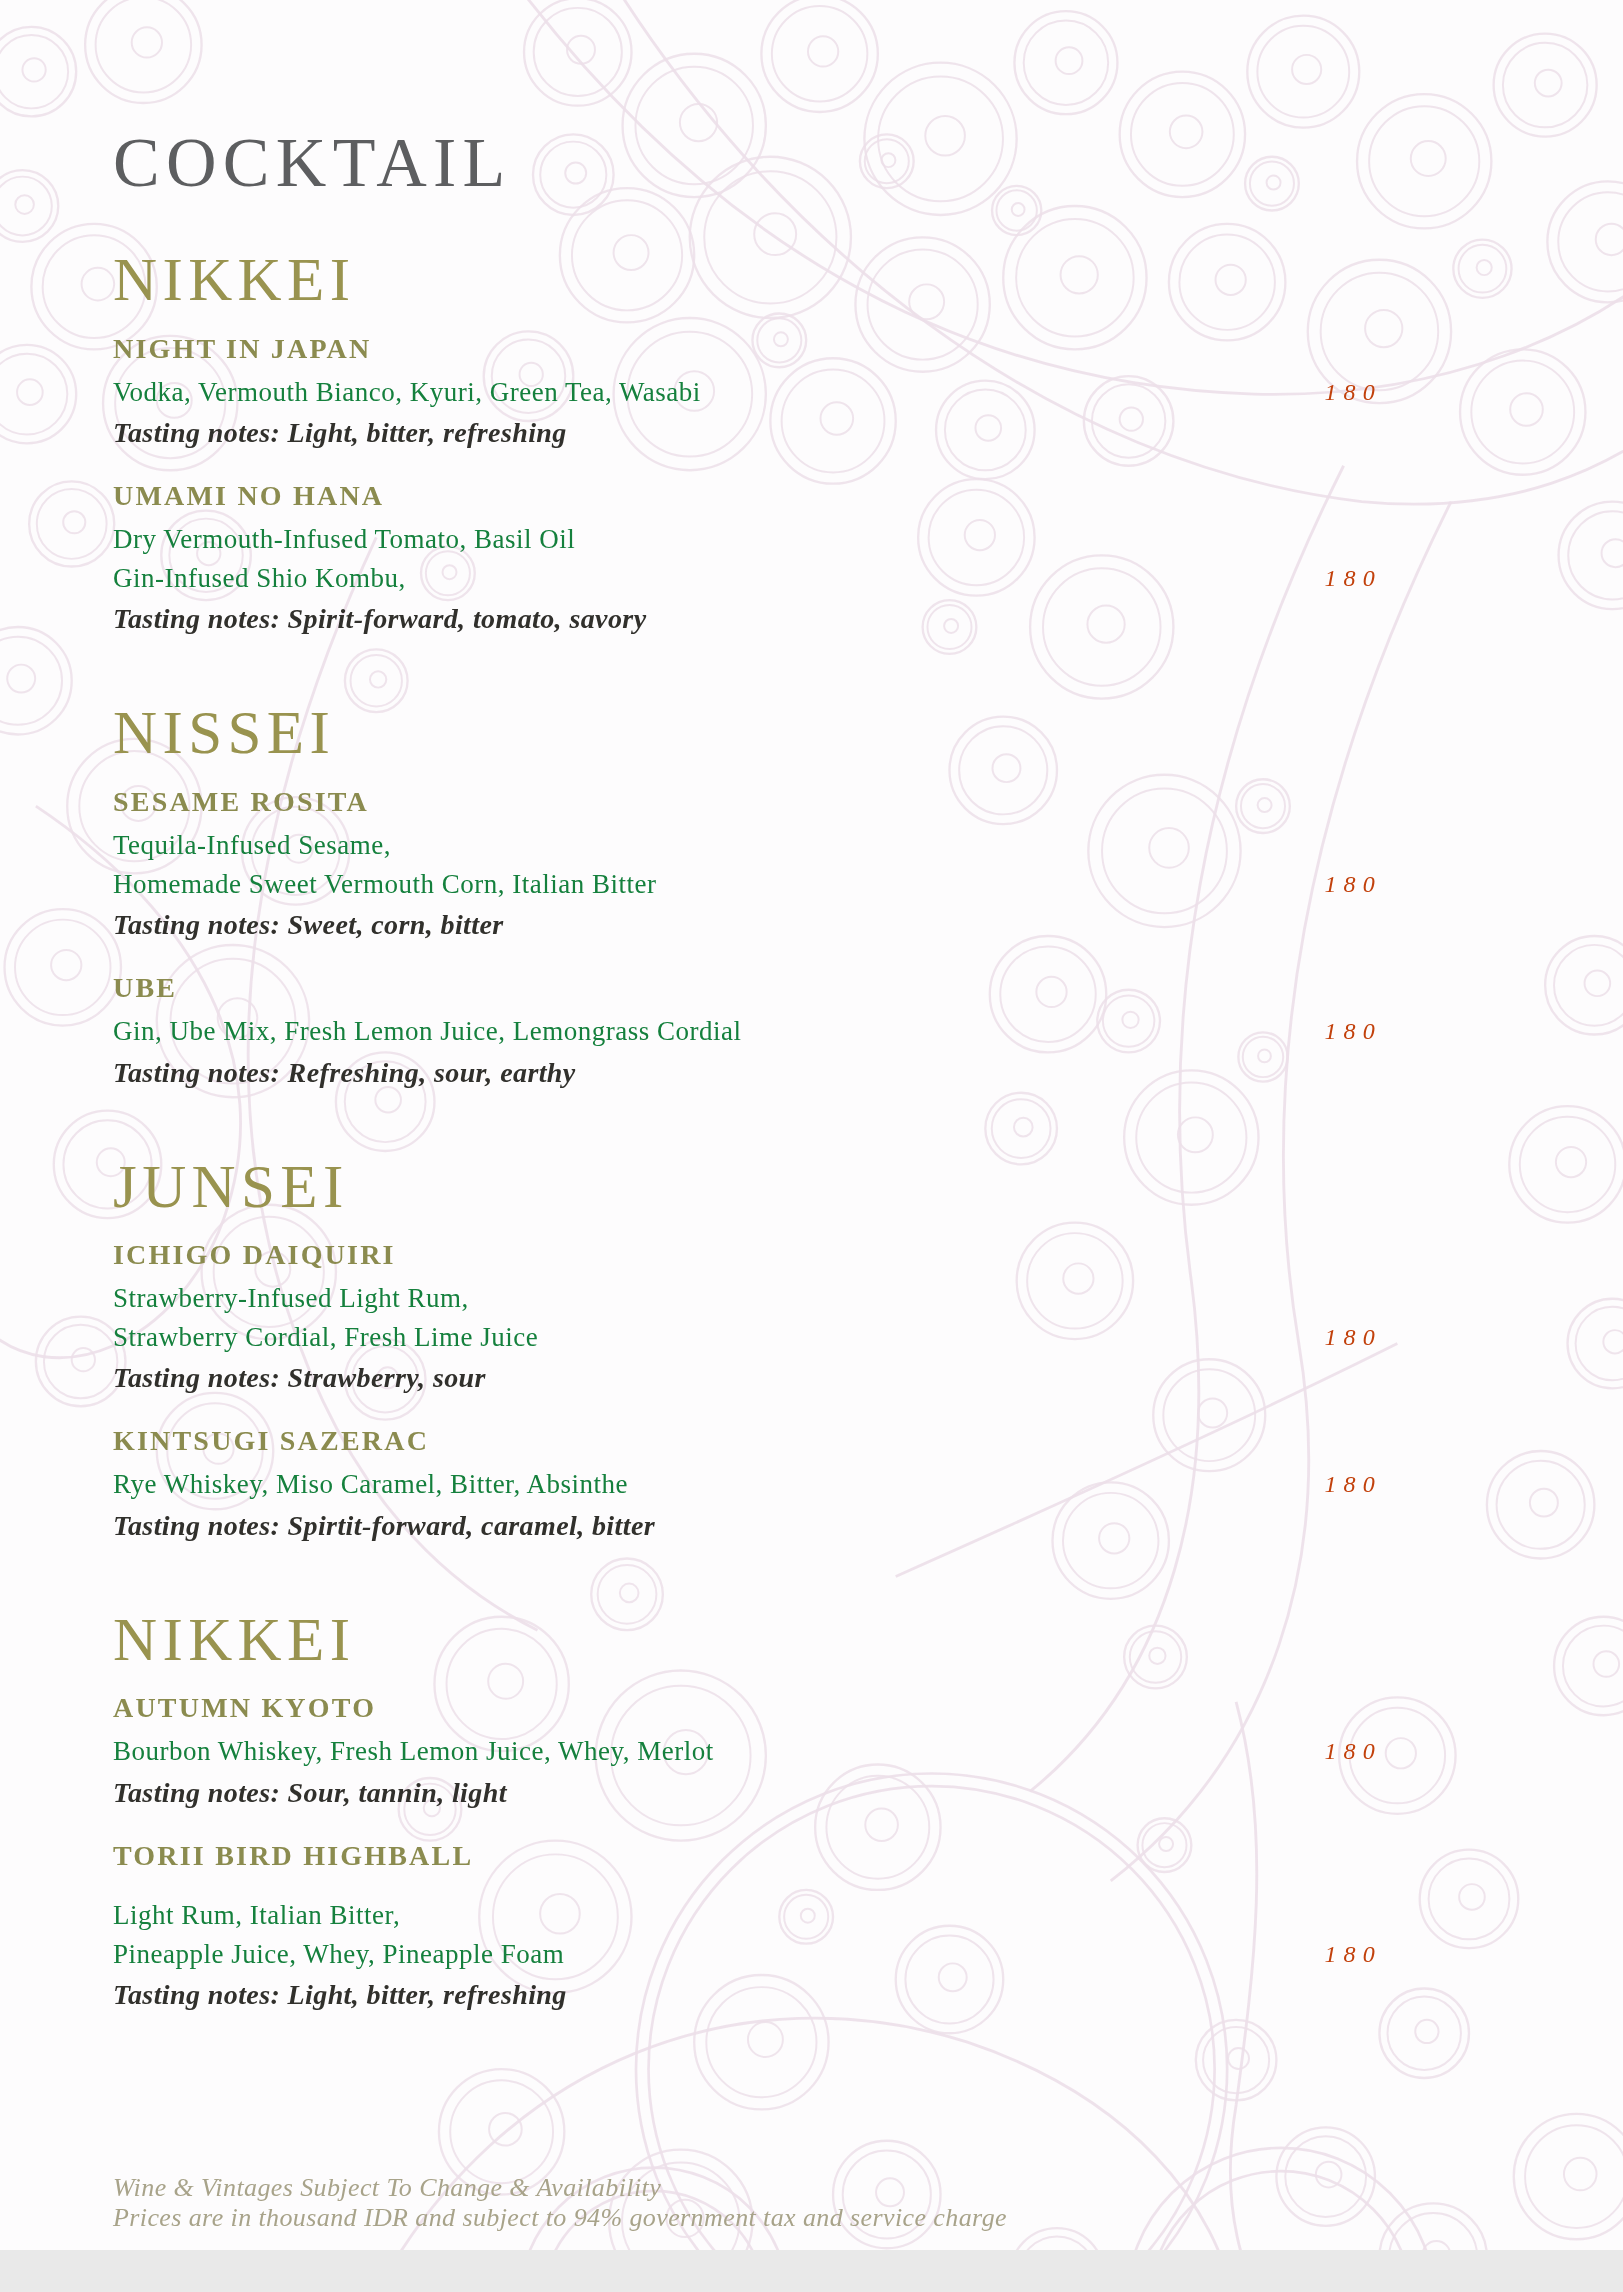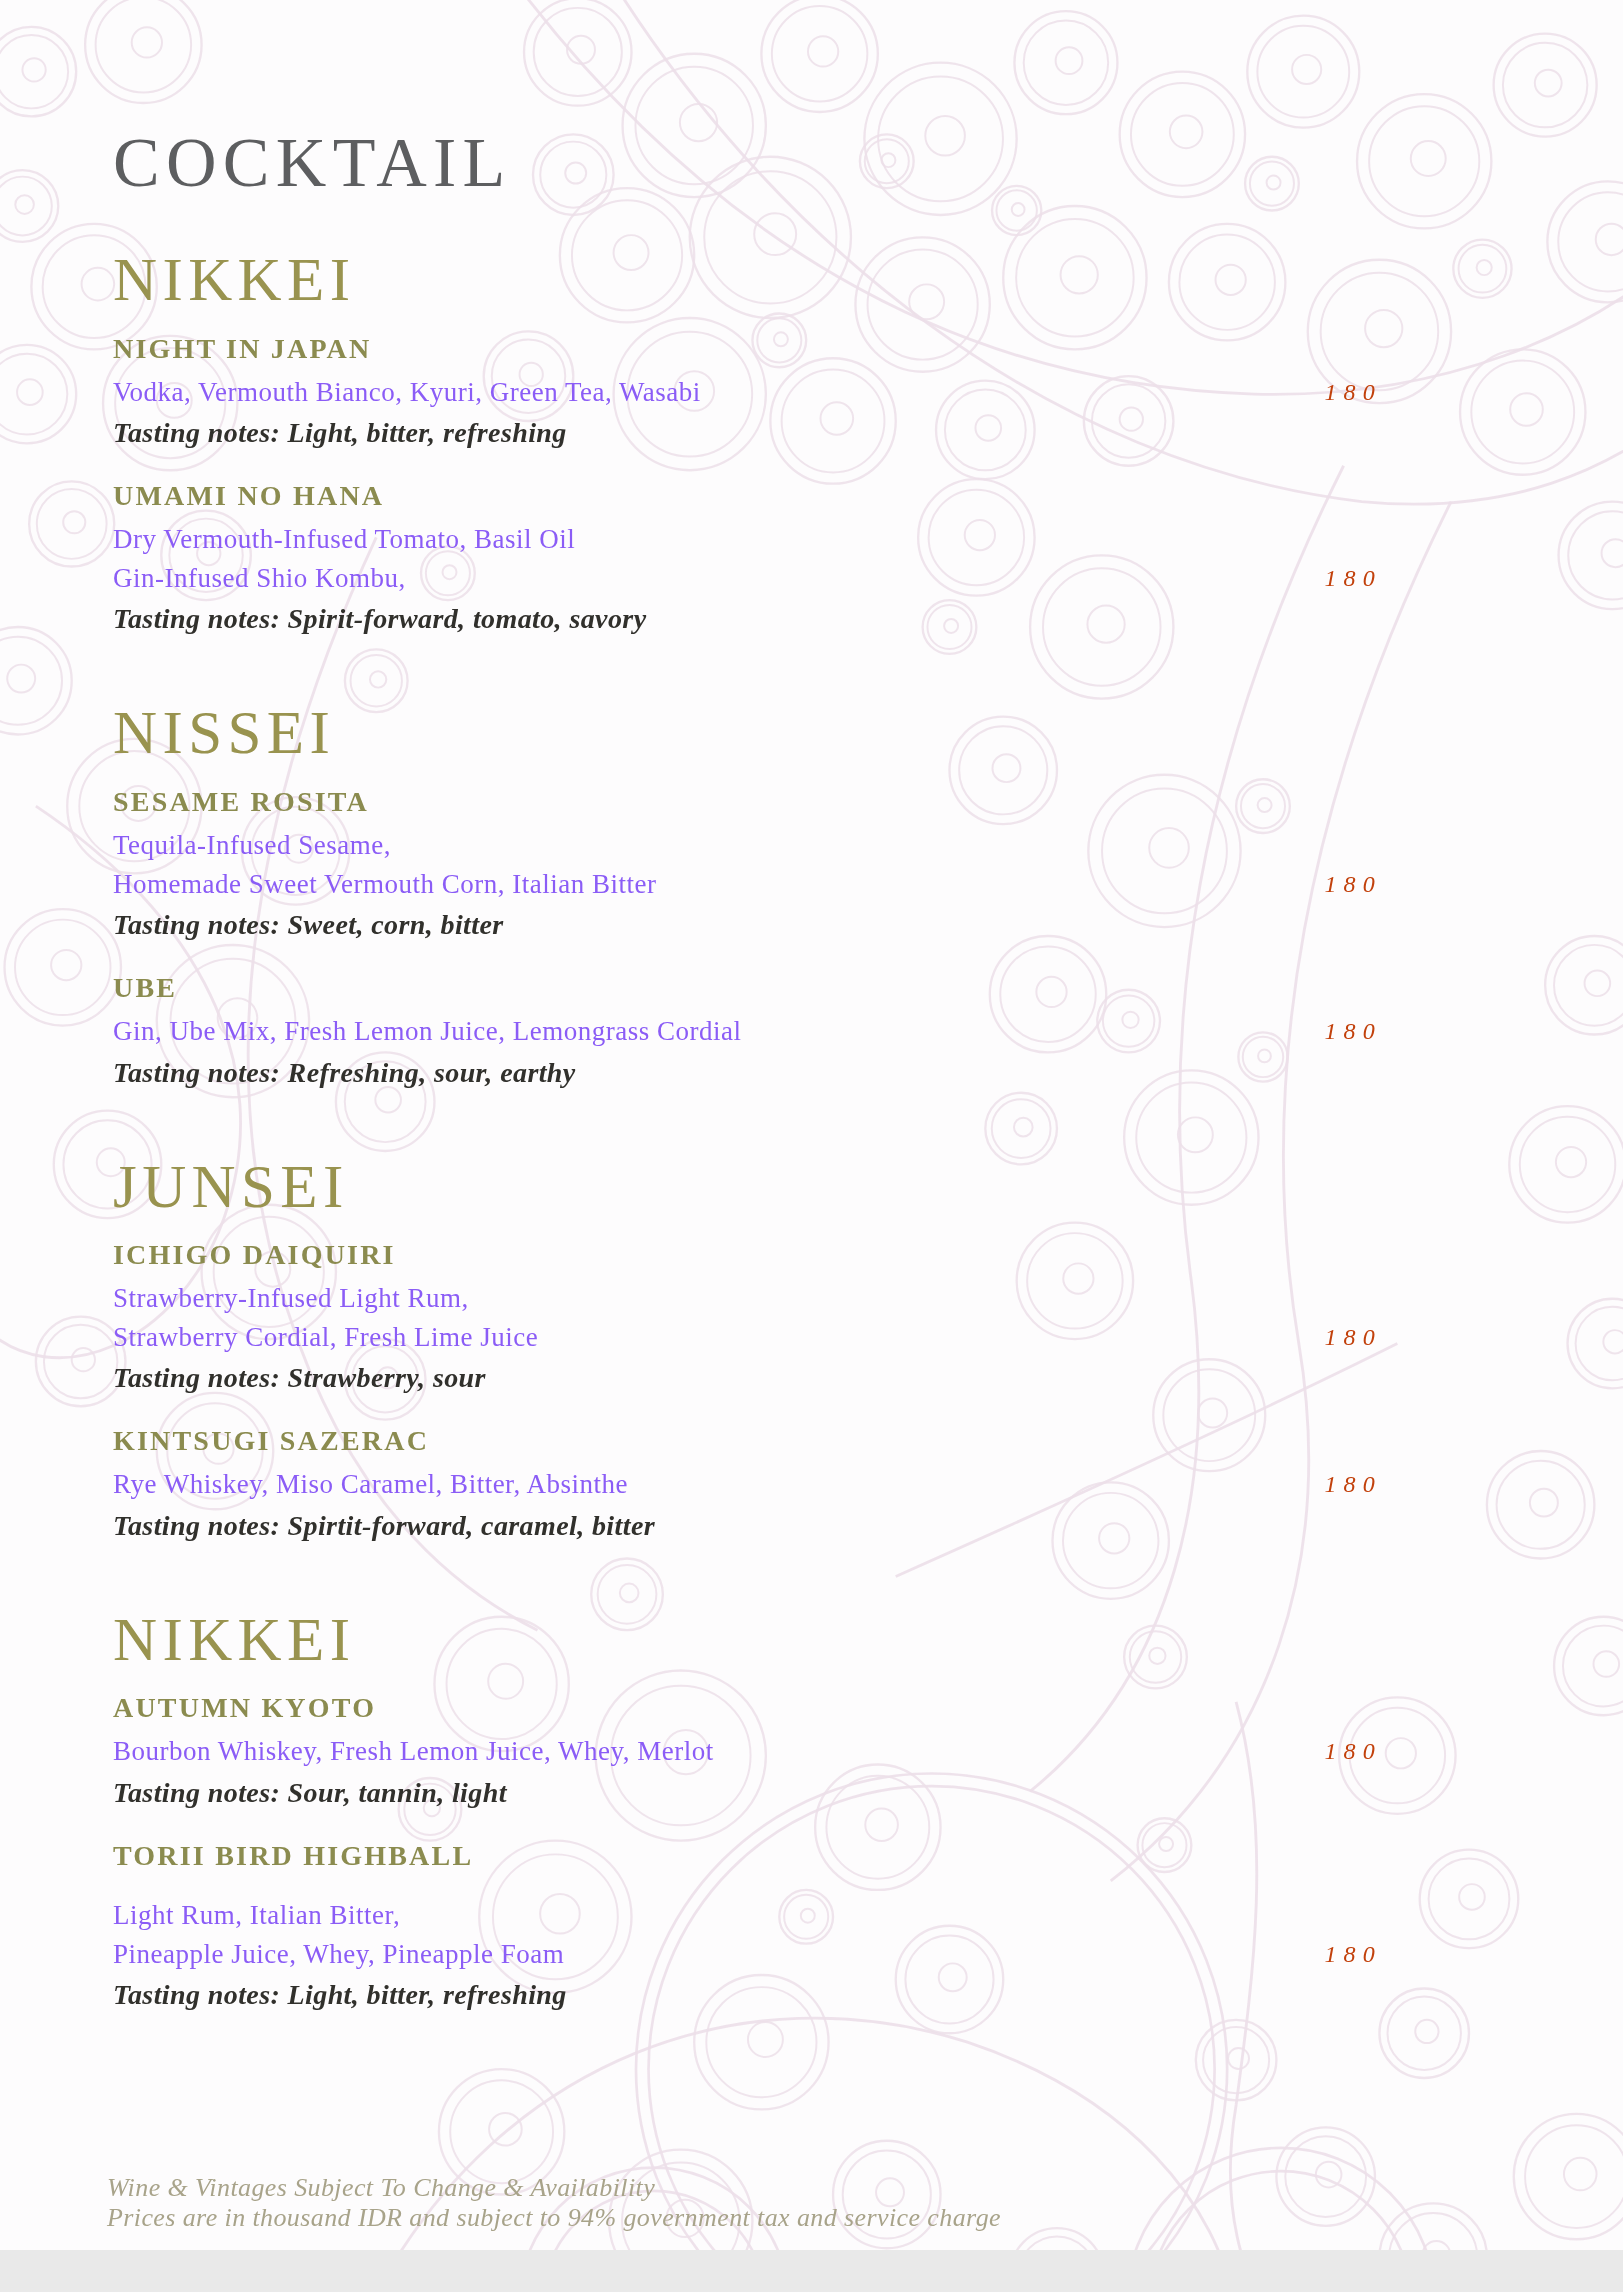--- a/index.html
+++ b/index.html
@@ -23,33 +23,33 @@
     letter-spacing:5.4px;color:#99934f;margin:0 0 21.5px 0;
   }
   .item{margin:12px 0 32px 0;}
   .item-name{
     font-size:28px;line-height:30px;font-weight:700;
     letter-spacing:2.2px;color:#8b8b4f;margin:0 0 9px 0;
   }
   .item-torii .item-name{margin-bottom:25px;}
   .ing{position:relative;}
   .ing-line{
-    font-size:27px;line-height:39px;letter-spacing:0.5px;color:#8b5cf6;
+    font-size:27px;line-height:39px;letter-spacing:0.5px;color:#15803d;
   }
   .price{
     position:absolute;right:0;bottom:0;
     font-size:24px;line-height:39px;font-style:italic;
     letter-spacing:7.2px;color:#c2410c;
   }
   .tasting{
     font-size:28px;line-height:32px;font-style:italic;font-weight:700;
     letter-spacing:0.4px;color:#31302c;margin-top:5.4px;
   }
   .footer{
-    position:absolute;left:107px;top:2173px;z-index:1;
+    position:absolute;left:113px;top:2173px;z-index:1;
     font-size:26px;line-height:30px;font-style:italic;
     color:#a8a38a;letter-spacing:0.4px;
   }
 </style>
 </head>
 <body>
 
 <div class="page">
 
   <svg class="bg" id="bgpattern" width="1624" height="2293" viewBox="0 0 1813 2560" aria-hidden="true">

